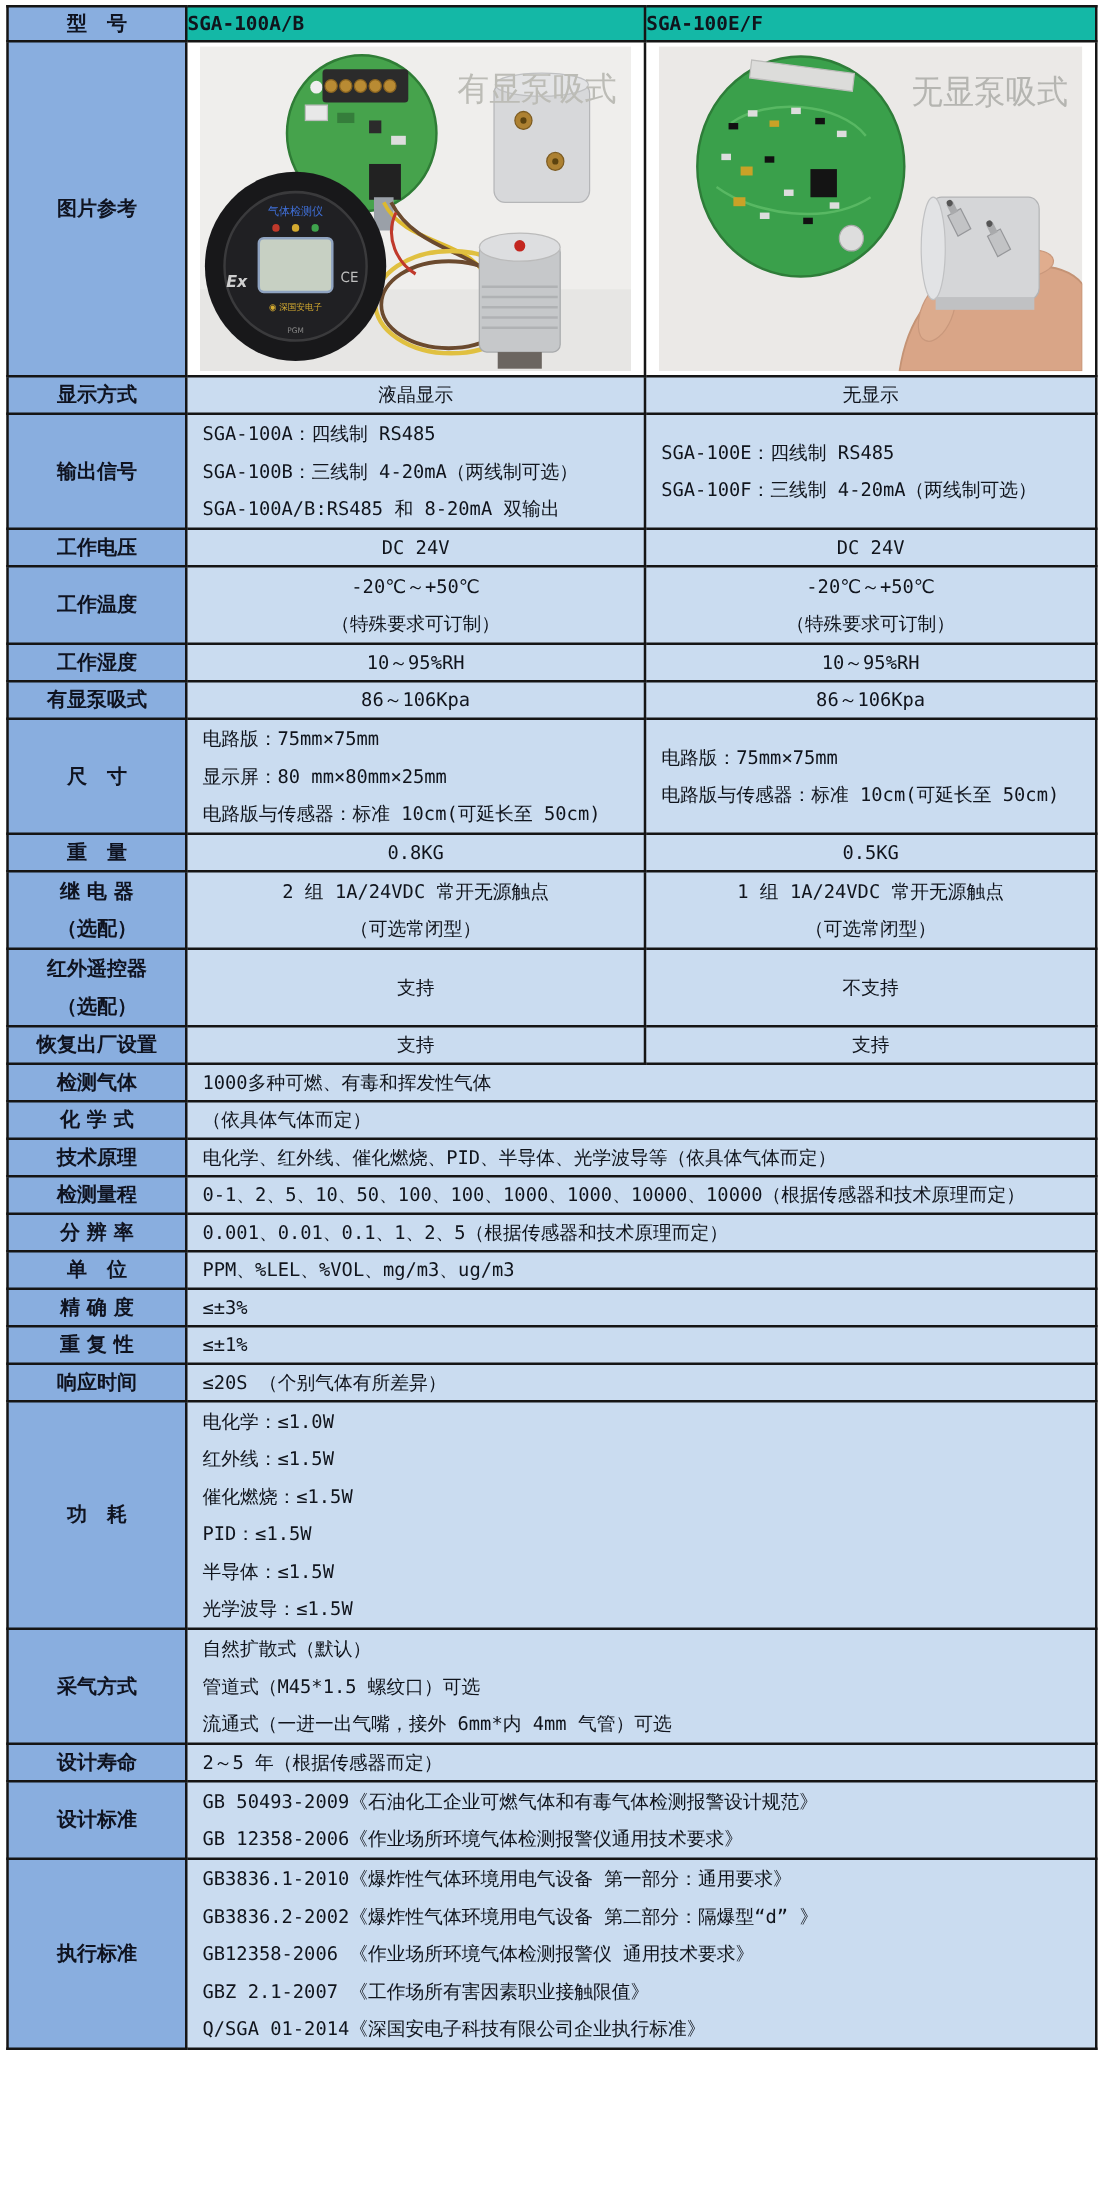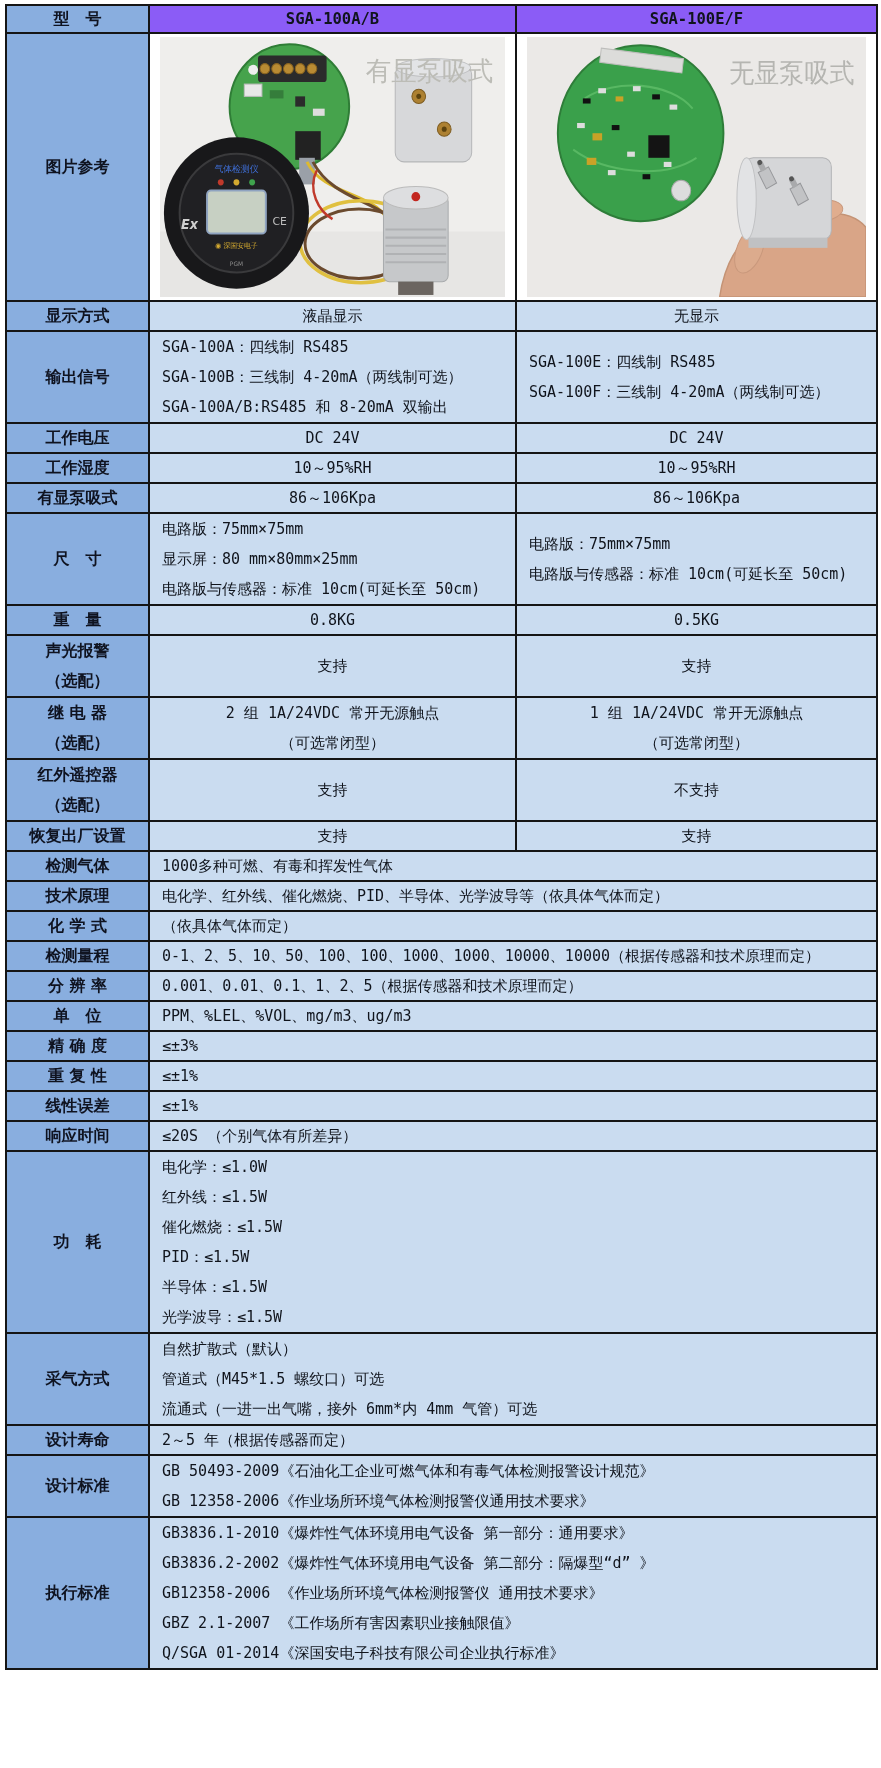--- a/index.html
+++ b/index.html
@@ -34,22 +34,22 @@
   th.label-cell {
     background: #89AEDF;
     font-weight: bold;
     font-size: 16px;
     text-align: center;
     color: #0f1320;
   }
   th.label-cell .line { line-height: 30px; }
   tr.header-row th.label-cell .line { line-height: 26px; }
   td.model-cell {
-    background: #8b5cf6;
-    text-align: center;
+    background: #14b8a6;
+    text-align: left;
     font-weight: bold;
     font-size: 15.5px;
     line-height: 26px;
     font-family: "DejaVu Sans Mono", "DejaVu Sans", sans-serif;
   }
   td.data-cell {
     background: #CADCF0;
     font-size: 15px;
     padding: 0 12px;
     font-family: "DejaVu Sans Mono", "DejaVu Sans", sans-serif;
@@ -236,20 +236,33 @@
           <th class="label-cell">
             <div class="line">工作电压</div>
           </th>
           <td class="data-cell center">
             <div class="line">DC 24V</div>
           </td>
           <td class="data-cell center">
             <div class="line">DC 24V</div>
           </td>
         </tr>
+        <tr>
+          <th class="label-cell">
+            <div class="line">工作温度</div>
+          </th>
+          <td class="data-cell center">
+            <div class="line">-20℃～+50℃</div>
+            <div class="line">（特殊要求可订制）</div>
+          </td>
+          <td class="data-cell center">
+            <div class="line">-20℃～+50℃</div>
+            <div class="line">（特殊要求可订制）</div>
+          </td>
+        </tr>
         <tr class="compact">
           <th class="label-cell">
             <div class="line">工作湿度</div>
           </th>
           <td class="data-cell center">
             <div class="line">10～95%RH</div>
           </td>
           <td class="data-cell center">
             <div class="line">10～95%RH</div>
           </td>
@@ -285,32 +298,20 @@
           </th>
           <td class="data-cell center">
             <div class="line">0.8KG</div>
           </td>
           <td class="data-cell center">
             <div class="line">0.5KG</div>
           </td>
         </tr>
         <tr>
           <th class="label-cell">
-            <div class="line">声光报警</div>
-            <div class="line">（选配）</div>
-          </th>
-          <td class="data-cell center">
-            <div class="line">支持</div>
-          </td>
-          <td class="data-cell center">
-            <div class="line">支持</div>
-          </td>
-        </tr>
-        <tr>
-          <th class="label-cell">
             <div class="line">继 电 器</div>
             <div class="line">（选配）</div>
           </th>
           <td class="data-cell center">
             <div class="line">2 组 1A/24VDC 常开无源触点</div>
             <div class="line">（可选常闭型）</div>
           </td>
           <td class="data-cell center">
             <div class="line">1 组 1A/24VDC 常开无源触点</div>
             <div class="line">（可选常闭型）</div>
@@ -342,36 +343,36 @@
         <tr class="compact">
           <th class="label-cell">
             <div class="line">检测气体</div>
           </th>
           <td class="data-cell left" colspan="2">
             <div class="line">1000多种可燃、有毒和挥发性气体</div>
           </td>
         </tr>
         <tr class="compact">
           <th class="label-cell">
+            <div class="line">化 学 式</div>
+          </th>
+          <td class="data-cell left" colspan="2">
+            <div class="line">（依具体气体而定）</div>
+          </td>
+        </tr>
+        <tr class="compact">
+          <th class="label-cell">
             <div class="line">技术原理</div>
           </th>
           <td class="data-cell left" colspan="2">
             <div class="line">电化学、红外线、催化燃烧、PID、半导体、光学波导等（依具体气体而定）</div>
           </td>
         </tr>
         <tr class="compact">
           <th class="label-cell">
-            <div class="line">化 学 式</div>
-          </th>
-          <td class="data-cell left" colspan="2">
-            <div class="line">（依具体气体而定）</div>
-          </td>
-        </tr>
-        <tr class="compact">
-          <th class="label-cell">
             <div class="line">检测量程</div>
           </th>
           <td class="data-cell left" colspan="2">
             <div class="line">0-1、2、5、10、50、100、100、1000、1000、10000、10000（根据传感器和技术原理而定）</div>
           </td>
         </tr>
         <tr class="compact">
           <th class="label-cell">
             <div class="line">分 辨 率</div>
           </th>
@@ -391,28 +392,20 @@
           <th class="label-cell">
             <div class="line">精 确 度</div>
           </th>
           <td class="data-cell left" colspan="2">
             <div class="line">≤±3%</div>
           </td>
         </tr>
         <tr class="compact">
           <th class="label-cell">
             <div class="line">重 复 性</div>
-          </th>
-          <td class="data-cell left" colspan="2">
-            <div class="line">≤±1%</div>
-          </td>
-        </tr>
-        <tr class="compact">
-          <th class="label-cell">
-            <div class="line">线性误差</div>
           </th>
           <td class="data-cell left" colspan="2">
             <div class="line">≤±1%</div>
           </td>
         </tr>
         <tr class="compact">
           <th class="label-cell">
             <div class="line">响应时间</div>
           </th>
           <td class="data-cell left" colspan="2">

